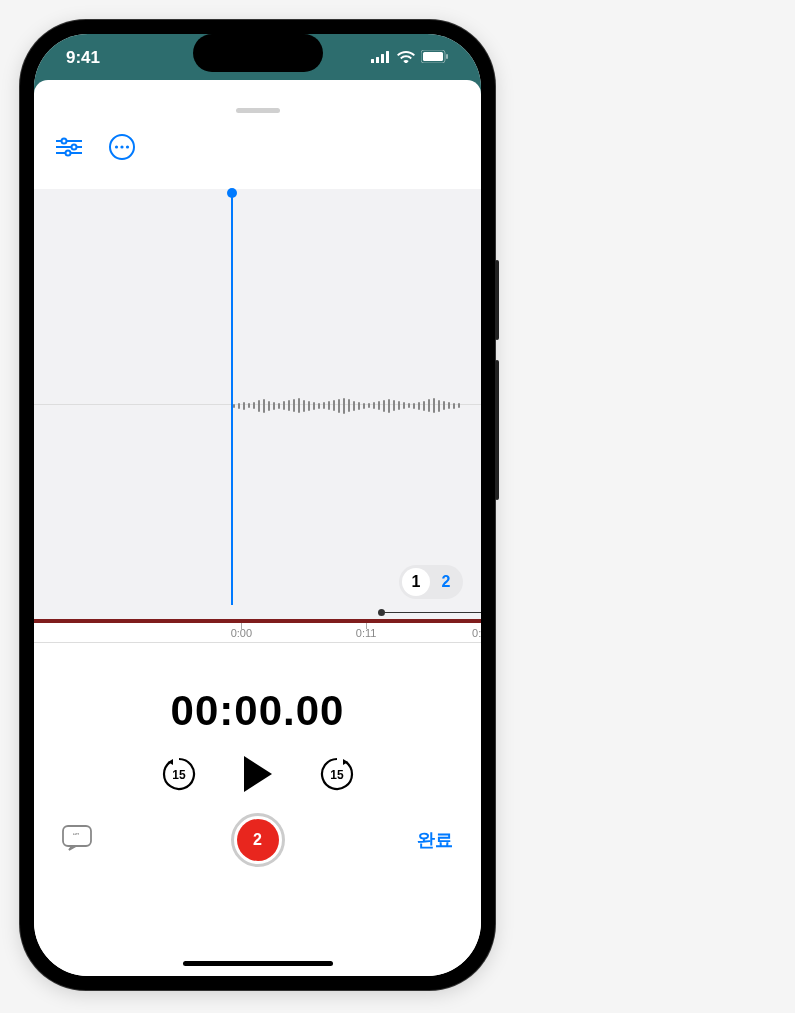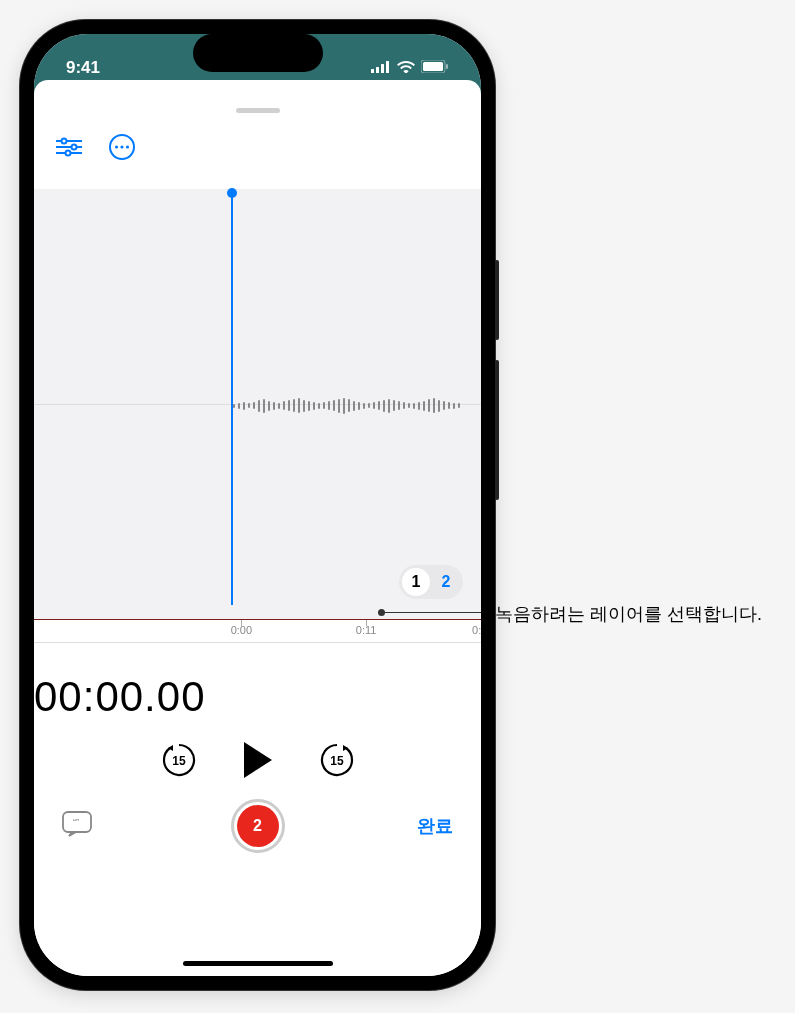--- a/index.html
+++ b/index.html
@@ -58,21 +58,21 @@
       background: #000;
       border-radius: 20px;
       z-index: 100;
     }
     
     
     .status-bar {
       height: 54px;
       display: flex;
       justify-content: space-between;
-      align-items: center;
+      align-items: flex-start;
       padding: 14px 32px 0;
       background: #2d6d6e;
       color: #fff;
       font-size: 17px;
       font-weight: 600;
     }
     .status-icons { display: flex; gap: 6px; align-items: center; }
     
     
     .sheet-top {
@@ -192,21 +192,21 @@
       font-weight: 600;
       color: #000;
     }
     .layer-btn.inactive { background: #fff; }
     .layer-btn.active { color: #007aff; }
     
     
     .time-ruler {
       height: 24px;
       background: #fff;
-      border-top: 1px solid #7f1d1d;
+      border-top: 4px solid #7f1d1d;
       border-bottom: 1px solid #ddd;
       position: relative;
       display: flex;
       font-size: 11px;
       color: #888;
     }
     .time-tick {
       position: absolute;
       top: 4px;
     }
@@ -215,23 +215,24 @@
       position: absolute;
       top: -4px;
       left: 50%;
       width: 1px;
       height: 6px;
       background: #aaa;
     }
     
     
     .timer {
+      text-align: center;
       font-size: 42px;
-      font-weight: 400;
-      margin-top: 30px;
+      font-weight: 700;
+      margin-top: 44px;
       font-variant-numeric: tabular-nums;
       letter-spacing: 1px;
     }
     
     .playback-controls {
       display: flex;
       justify-content: center;
       align-items: center;
       gap: 46px;
       margin-top: 20px;
@@ -486,16 +487,15 @@
         </div>
 
         <div class="home-indicator"></div>
       </div>
     </div>
   </div>
 
   <div class="callouts">
     <div class="callout">
       <div class="callout-line" style="width:100px"></div>
-      <span>녹음하려는 레이어를 선택합니다.</span>
     </div>
   </div>
 </div>
 
 </body></html>

